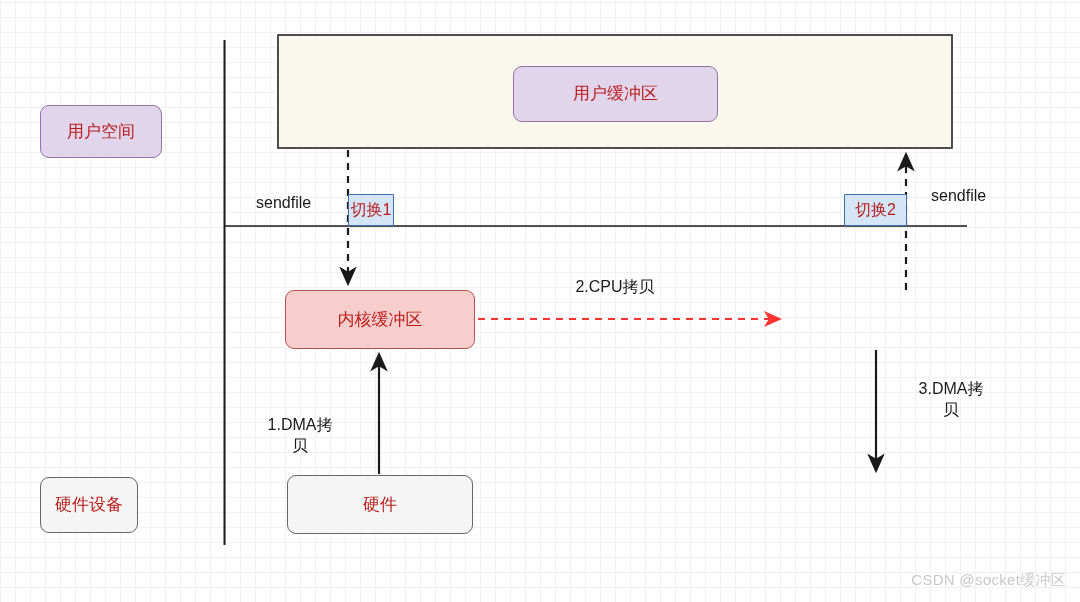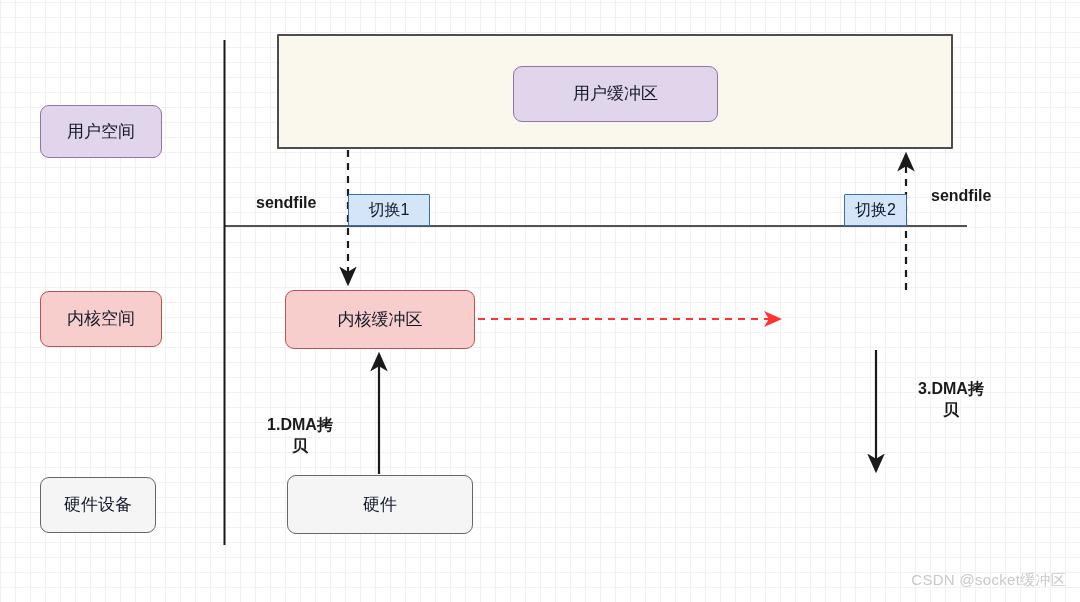--- a/index.html
+++ b/index.html
@@ -34,21 +34,21 @@
     height: 602px;
     pointer-events: none;
   }
   .node {
     position: absolute;
     box-sizing: border-box;
     display: flex;
     align-items: center;
     justify-content: center;
     text-align: center;
-    color: #0f172a;
+    color: #b91c1c;
     line-height: 1.25;
   }
   .lane-label {
     border-radius: 9px;
     font-size: 17px;
     border: 1.4px solid;
   }
   .lane-user {
     background: #e1d5ec;
     border-color: #9673a6;
@@ -90,21 +90,20 @@
     border-radius: 1px;
     font-size: 16px;
   }
   .plain-label {
     position: absolute;
     color: #1a1a1a;
     font-size: 16px;
     text-align: center;
     line-height: 1.3;
     white-space: pre;
-    font-weight: bold;
   }
   .watermark {
     position: absolute;
     color: #c9c9c9;
     font-size: 15px;
     letter-spacing: 0.3px;
     white-space: nowrap;
   }
 </style>
 </head>
@@ -134,35 +133,32 @@
 
     <line x1="876" y1="350" x2="876" y2="470" stroke="#1a1a1a" stroke-width="2.2" marker-end="url(#arrow-black)"></line>
 
     <line x1="906" y1="290" x2="906" y2="155" stroke="#1a1a1a" stroke-width="2.2" stroke-dasharray="7 6" marker-end="url(#arrow-black)"></line>
   </svg>
 
   <div class="node lane-label lane-user" style="left:40px; top:105px; width:122px; height:53px;">
     <span>用户空间</span>
   </div>
 
-  <div class="node lane-label lane-kernel" style="left:40px; top:291px; width:122px; height:56px;">
-    <span>内核空间</span>
-  </div>
 
-  <div class="node lane-label lane-hw" style="left:40px; top:477px; width:116px; height:56px;">
+  <div class="node lane-label lane-hw" style="left:40px; top:477px; width:98px; height:56px;">
     <span>硬件设备</span>
   </div>
 
   <div class="node userspace-band" style="left:277px; top:34px; width:676px; height:115px;"></div>
 
   <div class="node buf-user" style="left:513px; top:66px; width:205px; height:56px;">
     <span>用户缓冲区</span>
   </div>
 
-  <div class="node switch-box" style="left:348px; top:194px; width:82px; height:32px;">
+  <div class="node switch-box" style="left:348px; top:194px; width:46px; height:32px;">
     <span>切换1</span>
   </div>
 
   <div class="node switch-box" style="left:844px; top:194px; width:63px; height:32px;">
     <span>切换2</span>
   </div>
 
   <div class="plain-label" style="left:256px; top:193px; width:80px; text-align:left;">sendfile</div>
 
   <div class="plain-label" style="left:931px; top:186px; width:80px; text-align:left;">sendfile</div>
@@ -173,19 +169,20 @@
 
 
   <div class="node buf-hw" style="left:287px; top:475px; width:186px; height:59px;">
     <span>硬件</span>
   </div>
 
 
   <div class="plain-label" style="left:235px; top:379px; width:130px;margin-top:36px;">1.DMA拷
 贝</div>
 
+  <div class="plain-label" style="left:500px; top:277px; width:230px;">2.CPU拷贝</div>
 
   <div class="plain-label" style="left:886px; top:379px; width:130px;">3.DMA拷
 贝</div>
 
   <div class="watermark" style="right:14px; bottom:12px;">CSDN @socket缓冲区</div>
 
 </div>
 
 </body></html>

